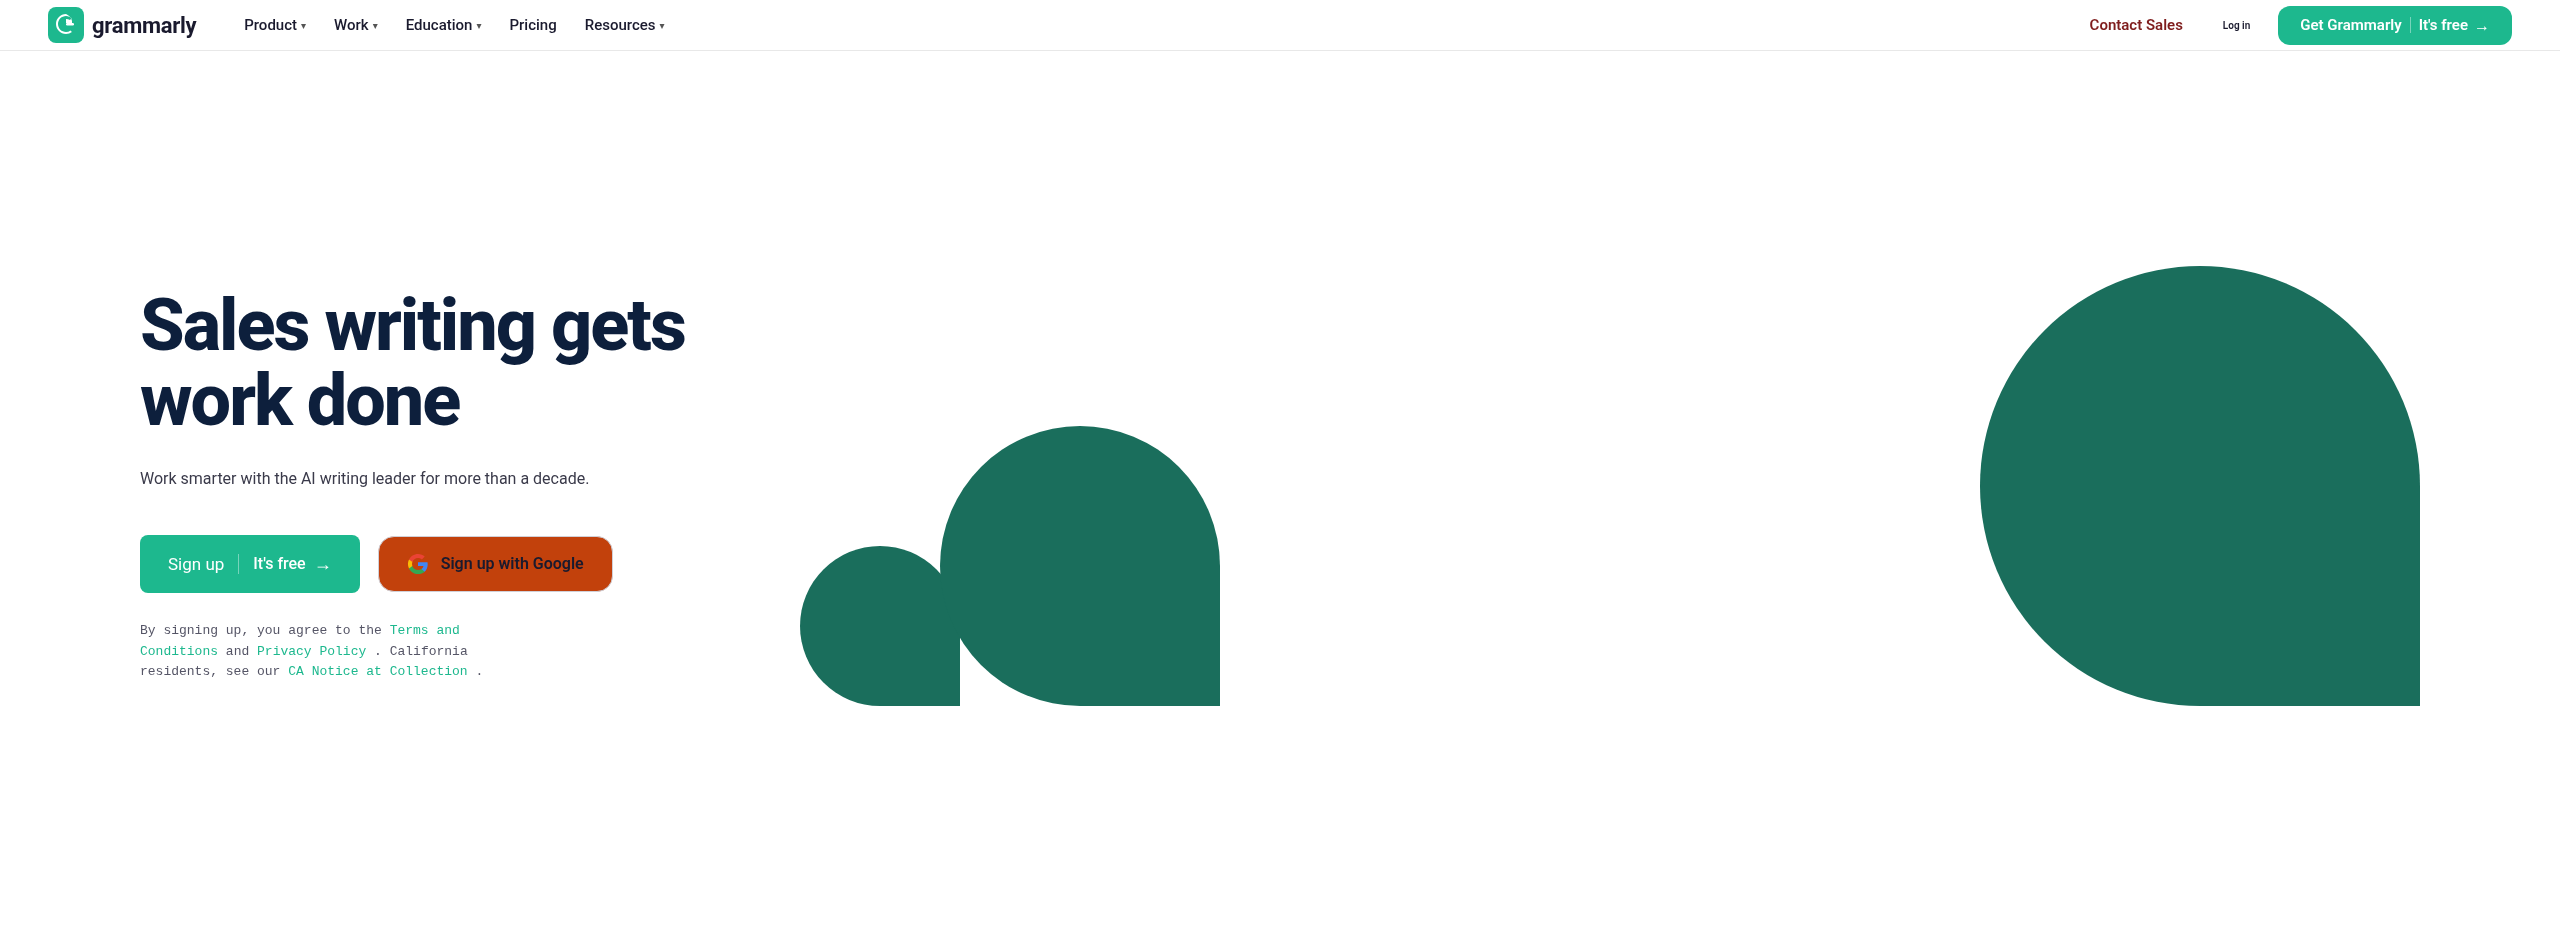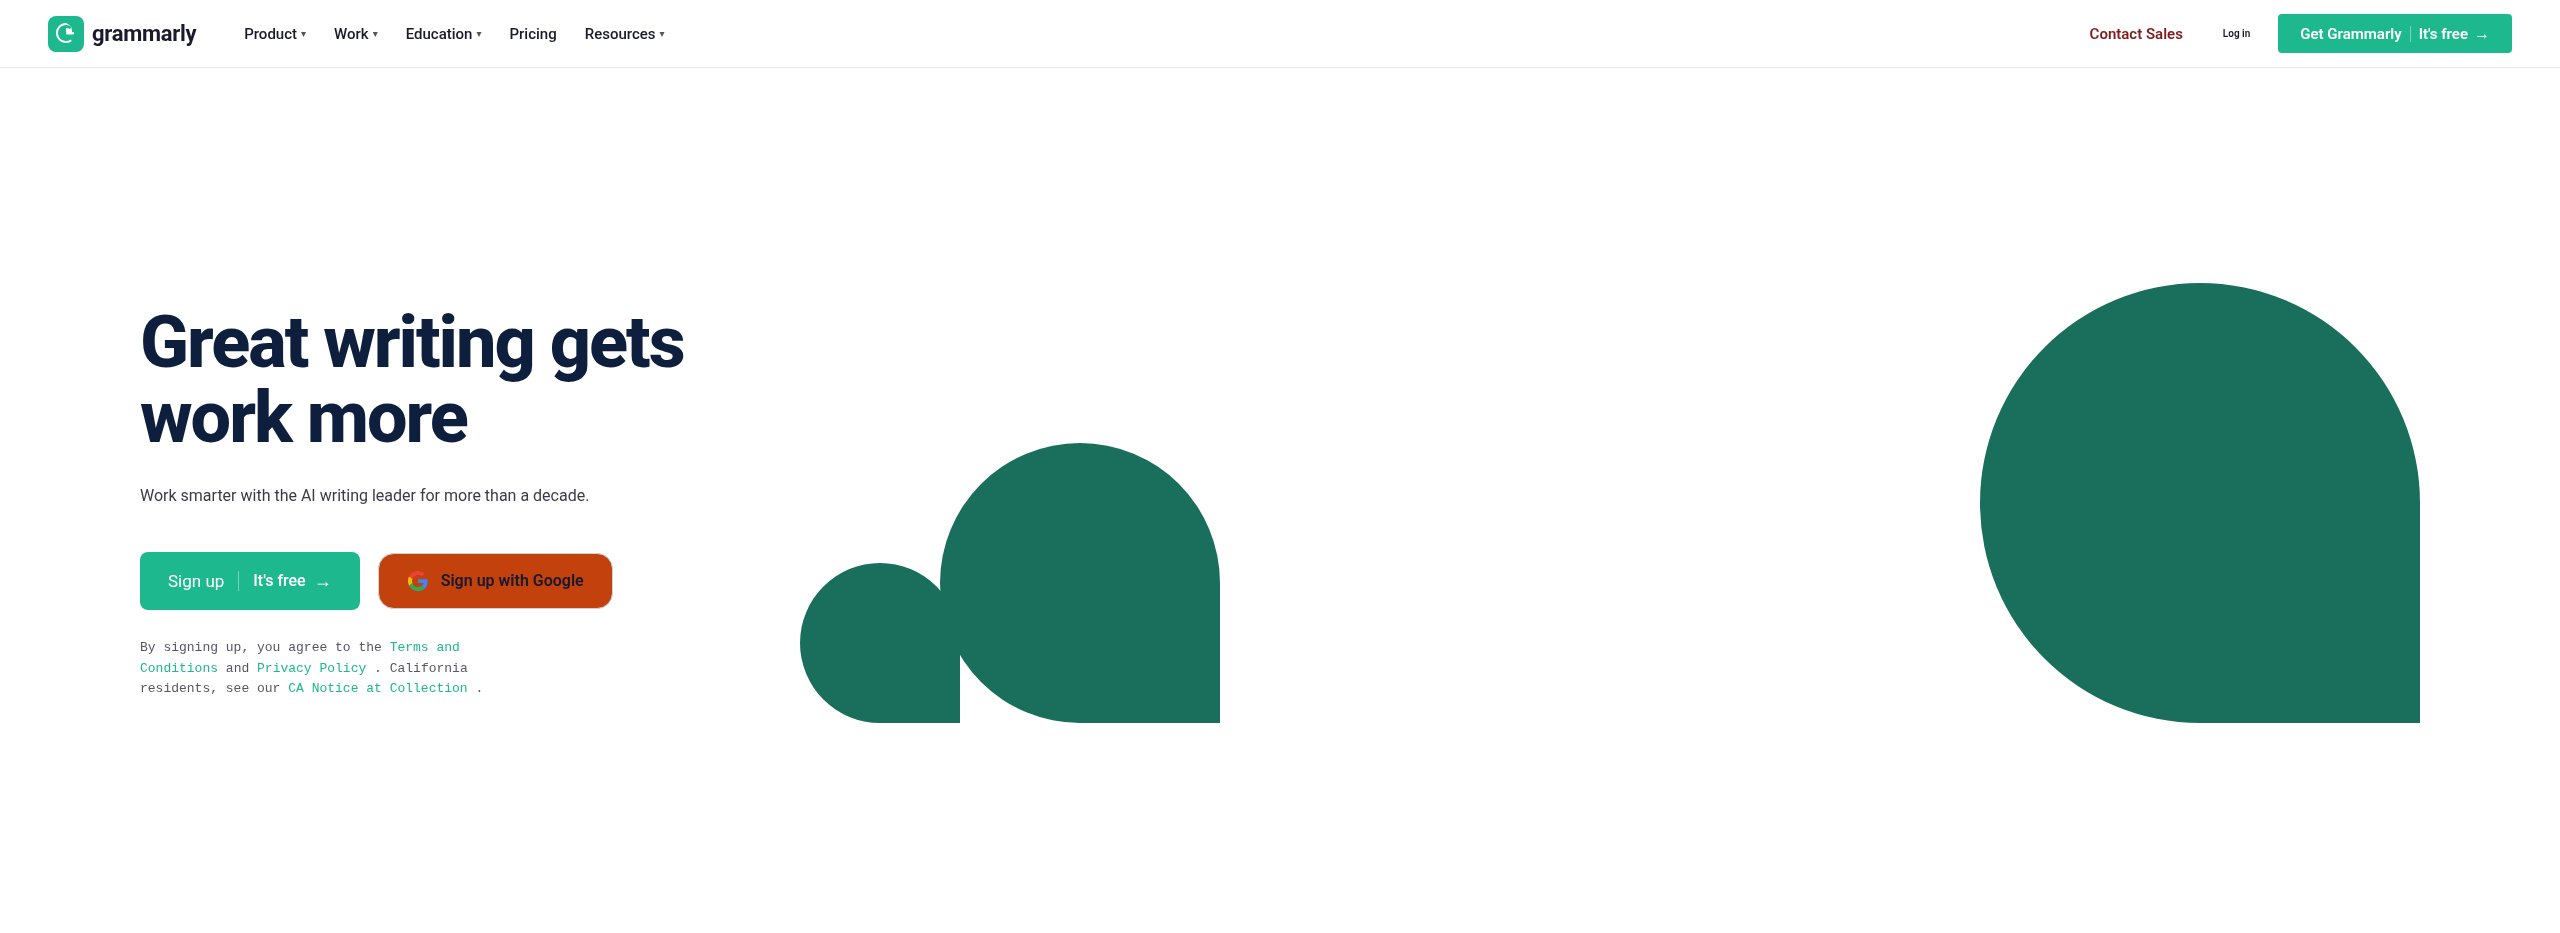--- a/index.html
+++ b/index.html
@@ -14,21 +14,21 @@
       color: #1a1a2e;
       overflow-x: hidden;
     }
 
     
     .navbar {
       display: flex;
       align-items: center;
       justify-content: space-between;
       padding: 0 48px;
-      height: 68px;
+      height: 51px;
       background: #ffffff;
       border-bottom: 1px solid #e8e8e8;
       position: sticky;
       top: 0;
       z-index: 100;
     }
 
     .navbar-left {
       display: flex;
       align-items: center;
@@ -107,21 +107,21 @@
 
     .get-grammarly-btn {
       display: flex;
       align-items: center;
       gap: 6px;
       background: #1db88e;
       color: #ffffff;
       font-size: 15px;
       font-weight: 600;
       padding: 10px 22px;
-      border-radius: 4px;
+      border-radius: 12px;
       cursor: pointer;
       text-decoration: none;
       white-space: nowrap;
       transition: background 0.15s;
     }
 
     .get-grammarly-btn .btn-separator {
       width: 1px;
       height: 16px;
       background: rgba(255,255,255,0.4);
@@ -339,21 +339,21 @@
       <span>Get Grammarly</span>
       <span class="btn-separator"></span>
       <span>It's free</span>
       <span class="arrow">→</span>
     </a>
   </div>
 </nav>
 
 <main class="hero">
   <div class="hero-content">
-    <h1 class="hero-title">Great writing gets work more</h1>
+    <h1 class="hero-title">Sales writing gets work done</h1>
     <p class="hero-subtitle">Work smarter with the AI writing leader for more than a decade.</p>
 
     <div class="hero-buttons">
       <a class="signup-btn" href="#">
         <span class="btn-label">Sign up</span>
         <span class="separator"></span>
         <span class="free-label">It's free</span>
         <span class="arrow">→</span>
       </a>
 

